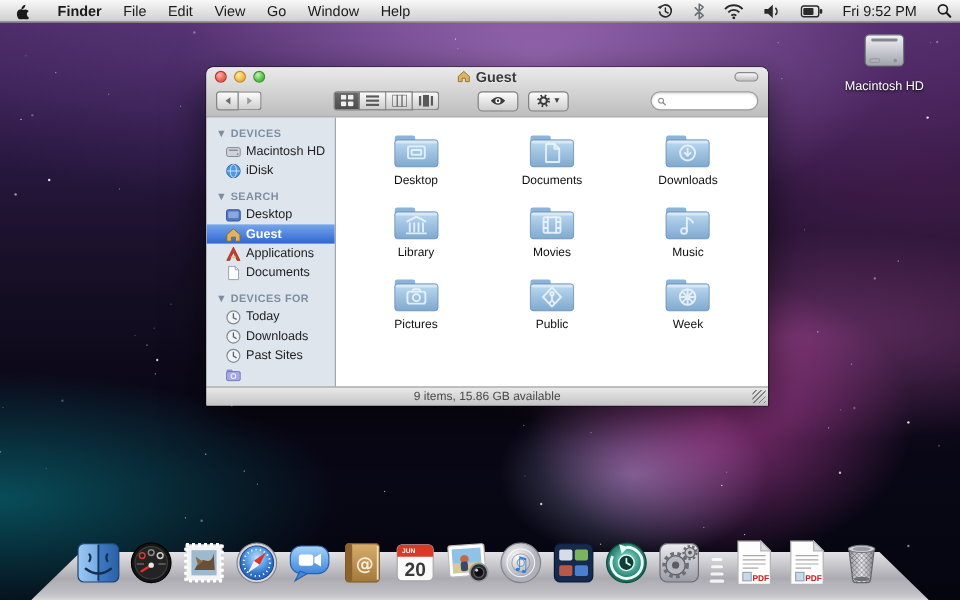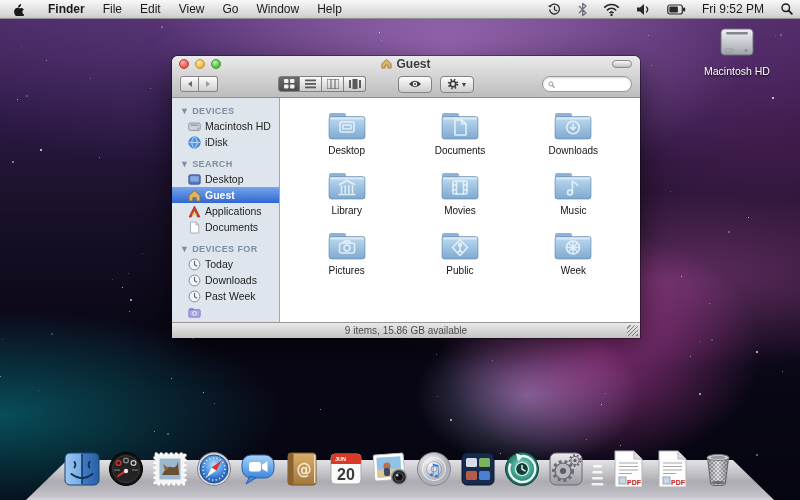--- a/index.html
+++ b/index.html
@@ -443,21 +443,21 @@
           </span>
           <span>Downloads</span>
         </div>
         <div class="s-item">
           <span class="ic">
             <svg width="13" height="13" viewBox="0 0 13 13">
               <circle cx="6.5" cy="6.5" r="5.4" fill="#f2f5f8" stroke="#828a96" stroke-width="1"></circle>
               <path d="M6.5 3.4 V6.8 L8.8 8" fill="none" stroke="#5a6470" stroke-width="1.1" stroke-linecap="round"></path>
             </svg>
           </span>
-          <span>Past Week</span>
+          <span>Past Sites</span>
         </div>
         <div class="s-item">
           <span class="ic">
             <svg width="13" height="13" viewBox="0 0 13 13">
               <rect x="0.8" y="2" width="5" height="3.4" rx="1" fill="#8f92d8"></rect>
               <rect x="0.8" y="3.6" width="11.4" height="7.6" rx="1.2" fill="#a5a8e2" stroke="#6d70b8" stroke-width=".7"></rect>
               <circle cx="6.5" cy="7.4" r="2" fill="none" stroke="#eceefc" stroke-width=".9"></circle>
             </svg>
           </span>
         </div>

